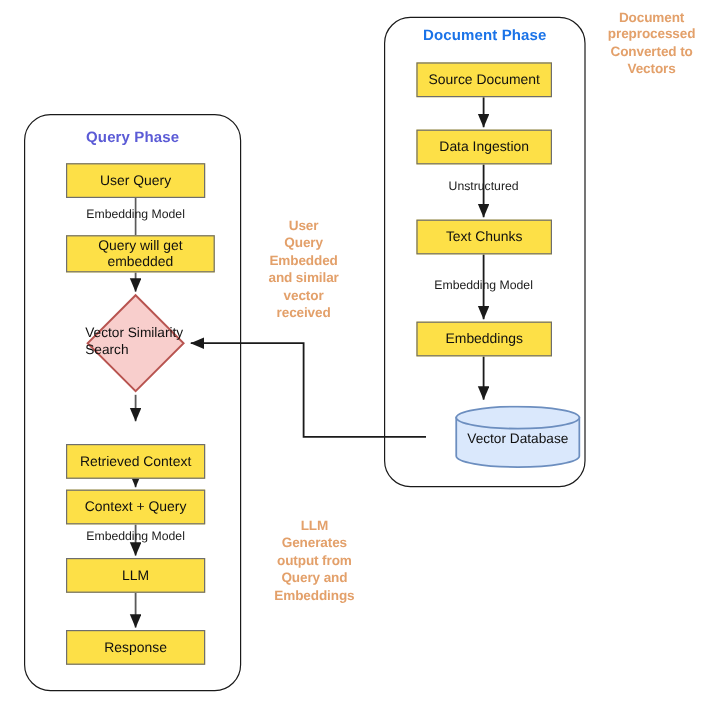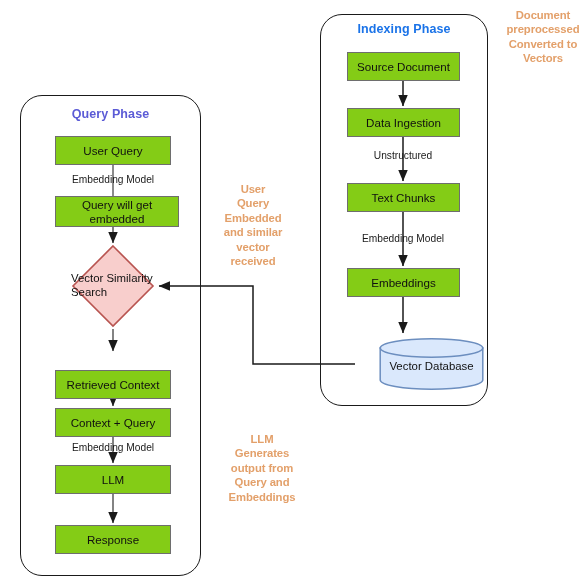--- a/index.html
+++ b/index.html
@@ -30,21 +30,21 @@
     width: 100%;
     text-align: center;
     font-size: 12.5px;
     font-weight: bold;
     letter-spacing: 0.1px;
   }
   .node {
     position: absolute;
     box-sizing: border-box;
     border: 1.4px solid #6e6e6e;
-    background: #84cc16;
+    background: #fde047;
     display: flex;
     align-items: center;
     justify-content: center;
     text-align: center;
     font-size: 11.6px;
     color: #101010;
     line-height: 1.18;
     padding: 0 3px;
   }
   .edge-label {
@@ -178,21 +178,21 @@
 
   <div class="node" style="left:55px; top:465px; width:116px; height:29px;">
     <span>LLM</span>
   </div>
 
   <div class="node" style="left:55px; top:525px; width:116px; height:29px;">
     <span>Response</span>
   </div>
 
   <div class="group" style="left:320px; top:14px; width:168px; height:392px;"></div>
-  <div class="group-title" style="left:320px; top:22px; width:168px; color:#1a73e8;">Indexing Phase</div>
+  <div class="group-title" style="left:320px; top:22px; width:168px; color:#1a73e8;">Document Phase</div>
 
   <div class="node" style="left:347px; top:52px; width:113px; height:29px;">
     <span>Source Document</span>
   </div>
 
   <div class="node" style="left:347px; top:108px; width:113px; height:29px;text-align:right;">
     <span>Data Ingestion</span>
   </div>
 
   <div class="edge-label" style="left:331px; top:150px; width:144px;">Unstructured</div>

